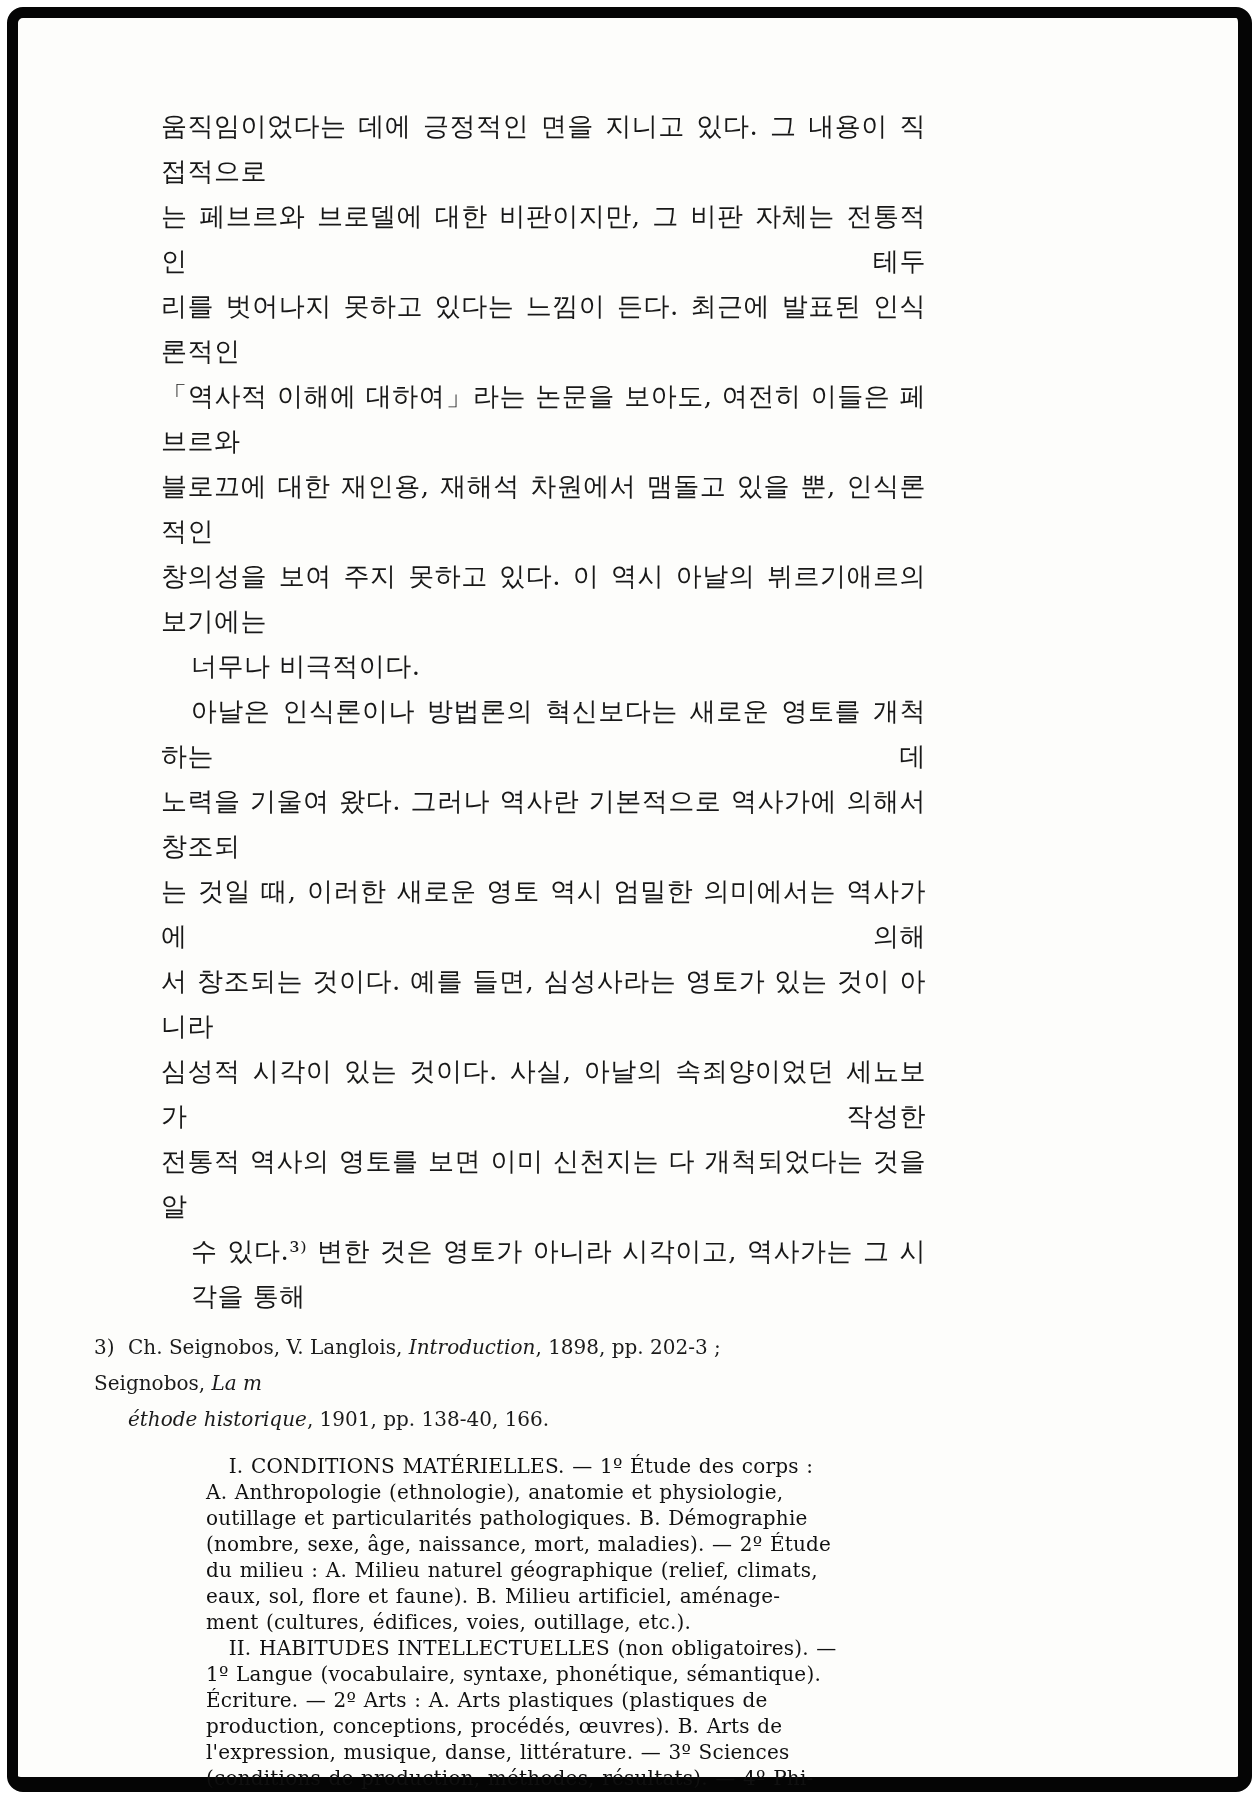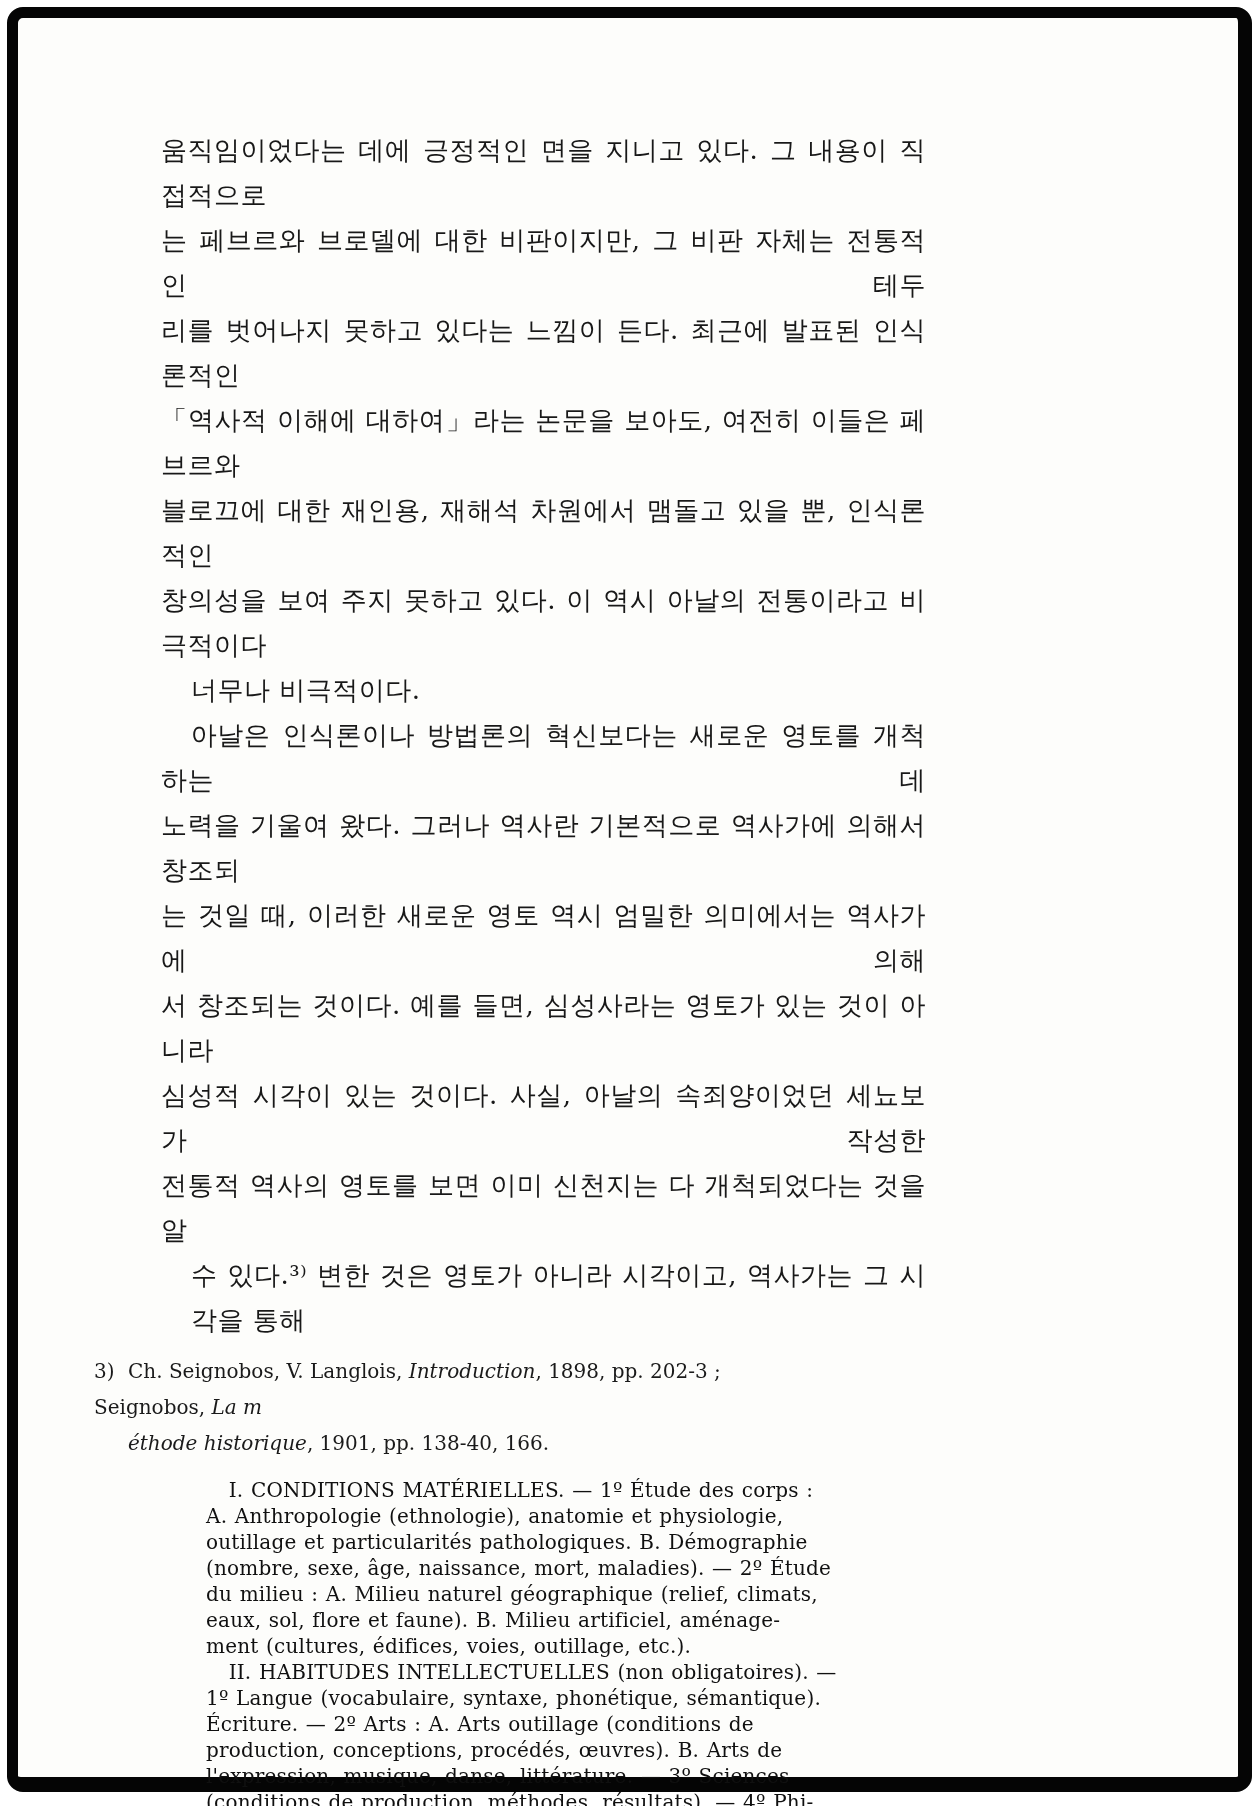--- a/index.html
+++ b/index.html
@@ -18,21 +18,21 @@
     width: 1245px; height: 1785px;
     border: 11px solid #050505;
     border-right-width: 14px;
     border-bottom-width: 15px;
     border-radius: 16px;
     background: #fdfdfb;
   }
   .page {
     position: absolute;
     inset: 0;
-    padding-top: 110px;
+    padding-top: 86px;
     border-radius: 22px;
   }
   
   .korean-text {
     margin-left: 143px;
     width: 765px;
     font-size: 26px;
     line-height: 45px;
     letter-spacing: 0.5px;
     color: #181818;
@@ -69,21 +69,21 @@
 <div class="scan-frame">
   <div class="page">
 
     <div class="korean-text">
       <div class="para">
           <div class="line">움직임이었다는 데에 긍정적인 면을 지니고 있다. 그 내용이 직접적으로</div>
           <div class="line">는 페브르와 브로델에 대한 비판이지만, 그 비판 자체는 전통적인 테두</div>
           <div class="line">리를 벗어나지 못하고 있다는 느낌이 든다. 최근에 발표된 인식론적인</div>
           <div class="line">「역사적 이해에 대하여」라는 논문을 보아도, 여전히 이들은 페브르와</div>
           <div class="line">블로끄에 대한 재인용, 재해석 차원에서 맴돌고 있을 뿐, 인식론적인</div>
-          <div class="line">창의성을 보여 주지 못하고 있다. 이 역시 아날의 전통이라고 비극적이다</div>
+          <div class="line">창의성을 보여 주지 못하고 있다. 이 역시 아날의 뷔르기애르의 보기에는</div>
           <div class="line line-last">너무나 비극적이다.</div>
         </div>
       <div class="para">
           <div class="line">　아날은 인식론이나 방법론의 혁신보다는 새로운 영토를 개척하는 데</div>
           <div class="line">노력을 기울여 왔다. 그러나 역사란 기본적으로 역사가에 의해서 창조되</div>
           <div class="line">는 것일 때, 이러한 새로운 영토 역시 엄밀한 의미에서는 역사가에 의해</div>
           <div class="line">서 창조되는 것이다. 예를 들면, 심성사라는 영토가 있는 것이 아니라</div>
           <div class="line">심성적 시각이 있는 것이다. 사실, 아날의 속죄양이었던 세뇨보가 작성한</div>
           <div class="line">전통적 역사의 영토를 보면 이미 신천지는 다 개척되었다는 것을 알</div>
           <div class="line line-last">수 있다.³⁾ 변한 것은 영토가 아니라 시각이고, 역사가는 그 시각을 통해</div>
@@ -98,20 +98,20 @@
     <div class="french-quote">
         <div class="line">&nbsp;&nbsp;&nbsp;I. CONDITIONS MATÉRIELLES. — 1º Étude des corps :</div>
         <div class="line">A. Anthropologie (ethnologie), anatomie et physiologie,</div>
         <div class="line">outillage et particularités pathologiques. B. Démographie</div>
         <div class="line">(nombre, sexe, âge, naissance, mort, maladies). — 2º Étude</div>
         <div class="line">du milieu : A. Milieu naturel géographique (relief, climats,</div>
         <div class="line">eaux, sol, flore et faune). B. Milieu artificiel, aménage-</div>
         <div class="line">ment (cultures, édifices, voies, outillage, etc.).</div>
         <div class="line">&nbsp;&nbsp;&nbsp;II. HABITUDES INTELLECTUELLES (non obligatoires). —</div>
         <div class="line">1º Langue (vocabulaire, syntaxe, phonétique, sémantique).</div>
-        <div class="line">Écriture. — 2º Arts : A. Arts outillage (conditions de</div>
+        <div class="line">Écriture. — 2º Arts : A. Arts plastiques (plastiques de</div>
         <div class="line">production, conceptions, procédés, œuvres). B. Arts de</div>
         <div class="line">l'expression, musique, danse, littérature. — 3º Sciences</div>
         <div class="line">(conditions de production, méthodes, résultats). — 4º Phi-</div>
       </div>
 
   </div>
 </div>
 
 </body></html>

